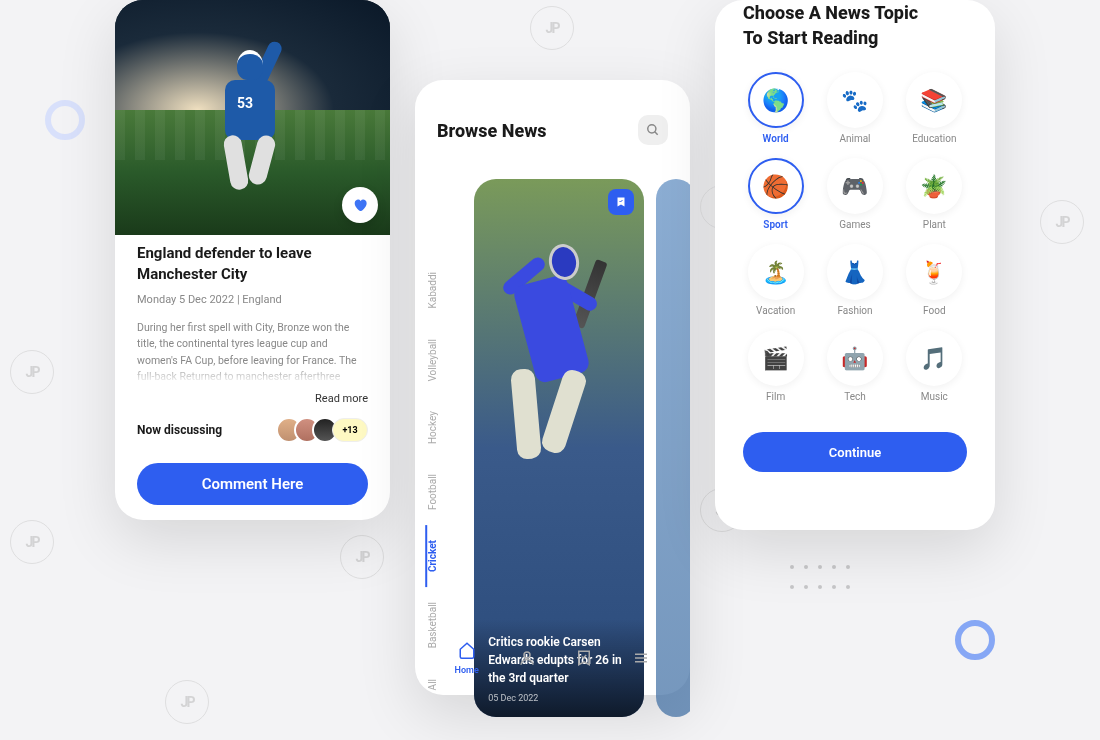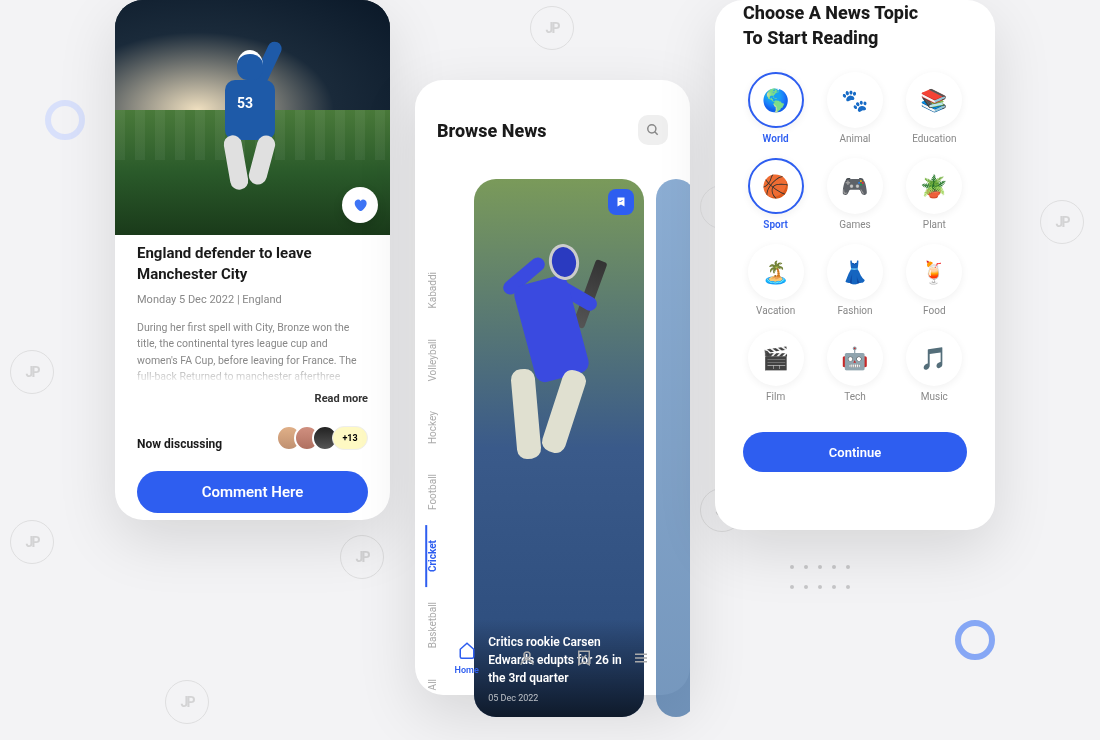--- a/index.html
+++ b/index.html
@@ -25,22 +25,22 @@
 .player .leg1{position:absolute;top:105px;left:22px;width:18px;height:55px;background:#e0e0e0;border-radius:10px;transform:rotate(-10deg)}
 .player .leg2{position:absolute;top:105px;left:48px;width:18px;height:50px;background:#e0e0e0;border-radius:10px;transform:rotate(15deg)}
 .player .arm{position:absolute;top:10px;left:55px;width:14px;height:50px;background:#1e5aa8;border-radius:10px;transform:rotate(25deg)}
 .player .num{position:absolute;top:65px;left:32px;color:#fff;font-size:14px;font-weight:700}
 .fav-btn{position:absolute;bottom:12px;right:12px;width:36px;height:36px;background:#fff;border-radius:50%;display:flex;align-items:center;justify-content:center;color:#3d74f5;font-size:15px;box-shadow:0 4px 10px rgba(0,0,0,.15);cursor:pointer}
 .article{padding:8px 22px}
 .article h2{font-size:15px;font-weight:700;color:#1a1a1a;line-height:1.4}
 .article .meta{font-size:11px;color:#888;margin-top:8px}
 .article .body{font-size:10.5px;color:#888;line-height:1.55;margin-top:14px;max-height:64px;overflow:hidden;position:relative}
 .article .body::after{content:'';position:absolute;bottom:0;left:0;right:0;height:20px;background:linear-gradient(transparent,#fff)}
-.readmore{text-align:right;font-size:11px;color:#333;font-weight:700;margin-top:8px;cursor:pointer}
-.discuss{display:flex;justify-content:space-between;align-items:flex-end;margin-top:20px}
+.readmore{text-align:right;font-size:11px;color:#333;font-weight:400;margin-top:8px;cursor:pointer}
+.discuss{display:flex;justify-content:space-between;align-items:center;margin-top:12px}
 .discuss .lbl{font-size:12px;font-weight:700;color:#1a1a1a}
 .avatars{display:flex;align-items:center}
 .av{width:26px;height:26px;border-radius:50%;border:2px solid #fff;margin-left:-8px;background:#ccc}
 .av.a{background:linear-gradient(#e0b088,#c09070)}
 .av.b{background:linear-gradient(#d09080,#b07060)}
 .av.c{background:linear-gradient(#222,#555)}
 .pill{width:36px;height:24px;border-radius:12px;background:#fef9c3;border:1px solid #eee;display:flex;align-items:center;justify-content:center;font-size:9px;font-weight:700;margin-left:-6px}
 .cta{width:100%;height:42px;background:#2e5ef0;color:#fff;border:none;border-radius:22px;font-size:15px;font-weight:600;margin-top:20px;cursor:pointer}
 .browse-head{display:flex;justify-content:space-between;align-items:center;padding:35px 22px 18px}
 .browse-head h1{font-size:18px;font-weight:800;color:#1a1a1a}

